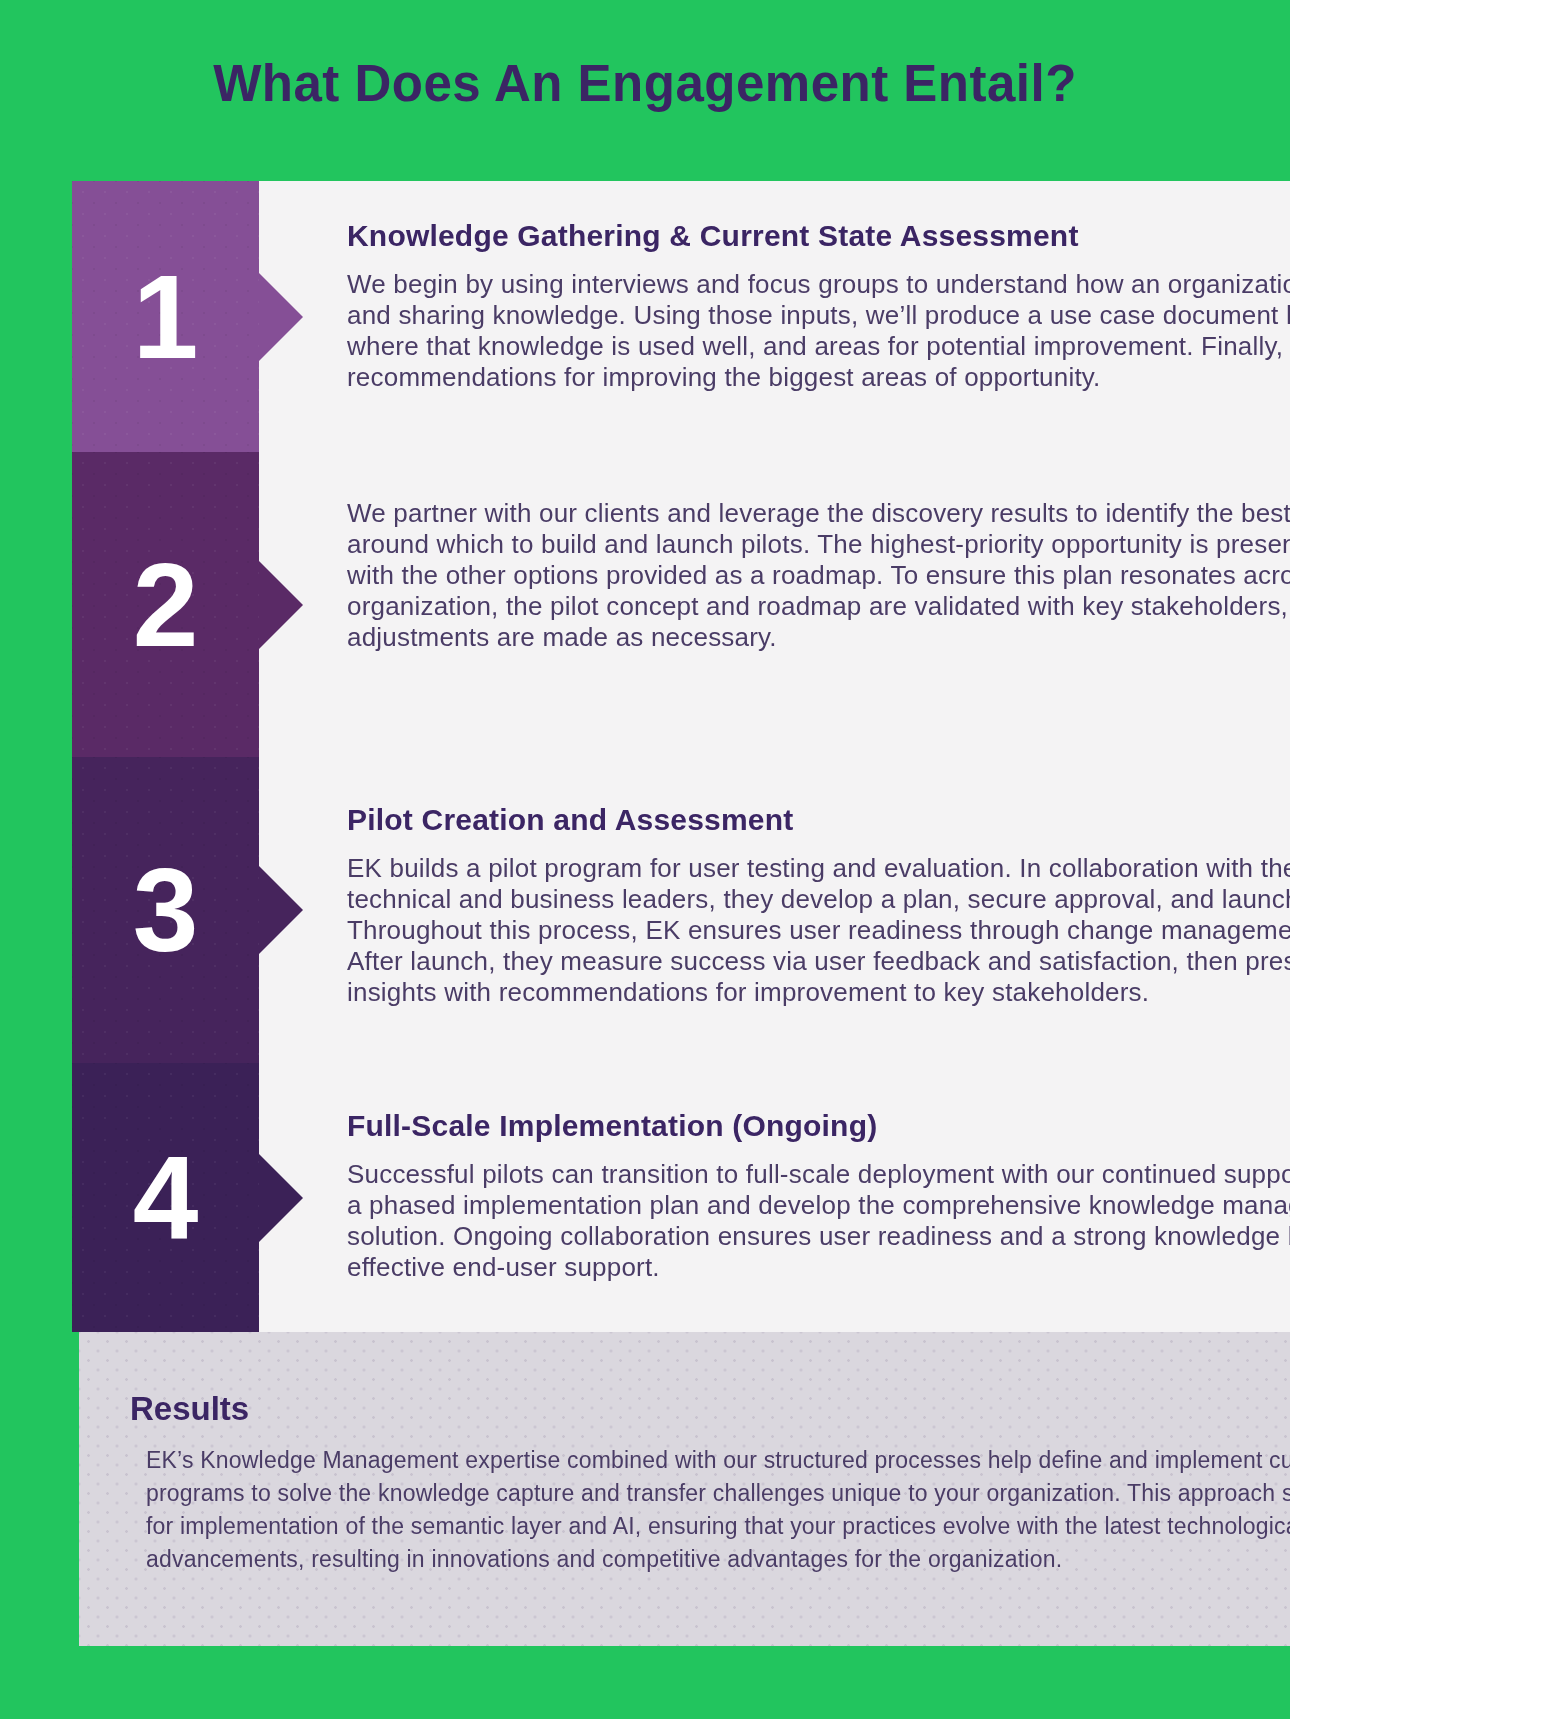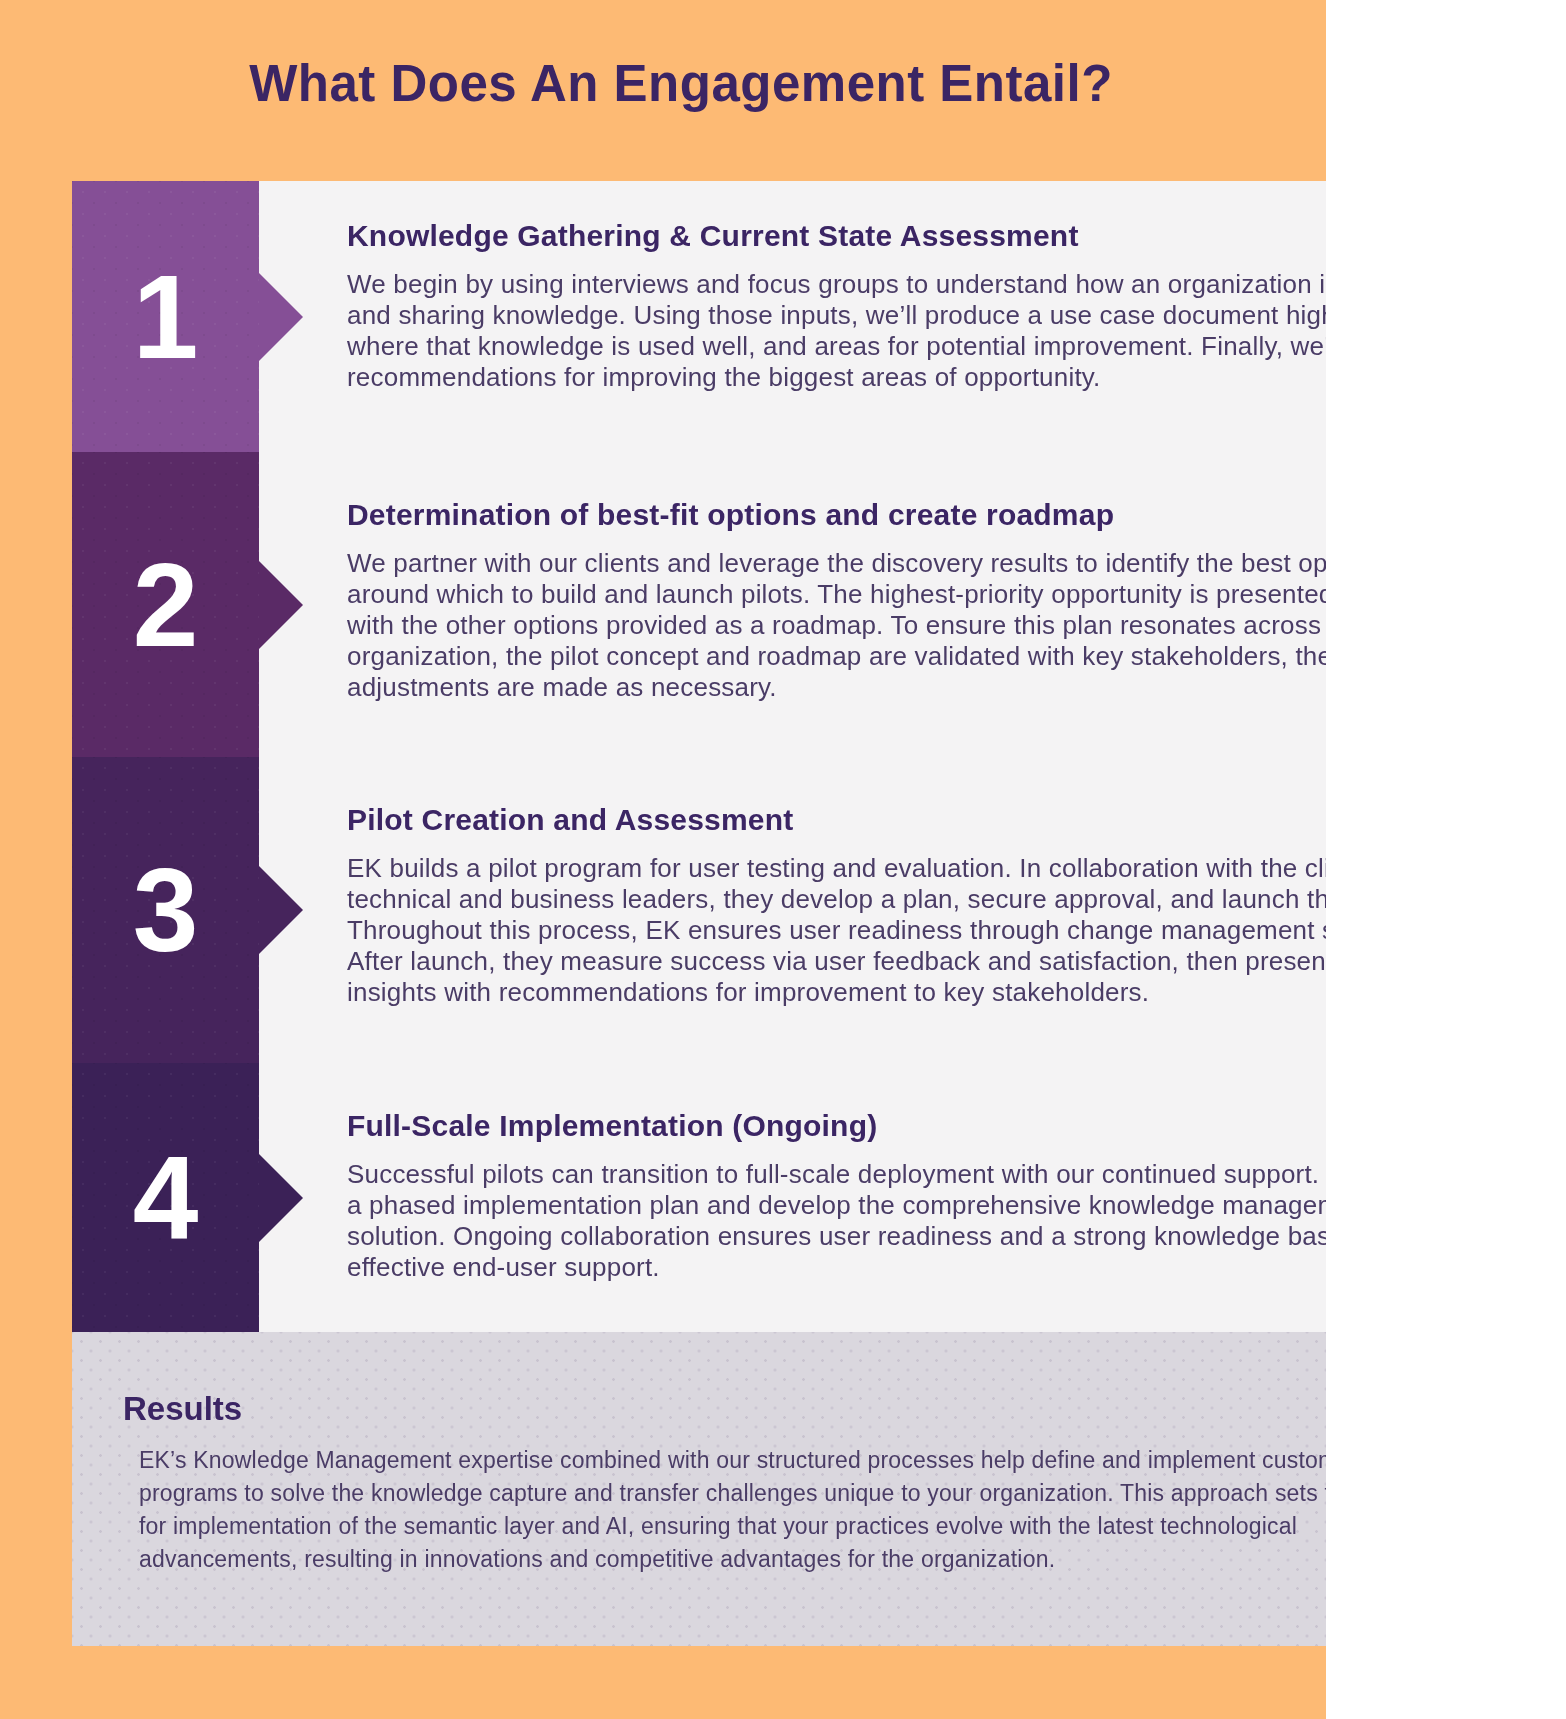--- a/index.html
+++ b/index.html
@@ -1,22 +1,21 @@
 <!DOCTYPE html>
 <html><head>
 <meta charset="utf-8">
 <style>
   html,body{margin:0;padding:0;background:#ffffff;}
   .page{
     position:relative;
     width:1290px;height:1719px;
-    background:#fdba74;
+    background:#22c55e;
     font-family:"Liberation Sans", sans-serif;
     overflow:hidden;
-    padding-left:36px;
   }
   .main-title{
     margin:0;
     padding-top:54px;
     text-align:center;
     font-size:51px;
     font-weight:800;
     letter-spacing:0.5px;
     color:#3b2564;
   }
@@ -80,21 +79,21 @@
     margin:0;
     width:1115px;
     max-width:1115px;
     font-size:26px;
     line-height:31px;
     letter-spacing:0.2px;
     color:#4a3c66;
   }
   .results{
     position:absolute;
-    left:72px;top:1332px;
+    left:79px;top:1332px;
     width:1422px;height:314px;
     box-sizing:border-box;
     padding:58px 40px 0 51px;
     background-color:#dad7de;
     background-image:
       radial-gradient(#c8c3cf 1.2px, transparent 1.5px),
       radial-gradient(#c8c3cf 1.2px, transparent 1.5px);
     background-size:19px 19px;
     background-position:0 0, 9.5px 9.5px;
   }
@@ -133,21 +132,20 @@
         <p class="step-body">We begin by using interviews and focus groups to understand how an organization is capturing and sharing knowledge. Using those inputs, we’ll produce a use case document highlighting where that knowledge is used well, and areas for potential improvement. Finally, we’ll provide recommendations for improving the biggest areas of opportunity.</p>
       </div>
     </div>
 
     <div class="step-row r2">
       <div class="step-block" style="background-color: rgb(90, 42, 102);">
         <span class="step-num">2</span>
         <span class="step-arrow" style="border-left-color: rgb(90, 42, 102);"></span>
       </div>
       <div class="step-text">
-        <h2 class="step-heading">Determination of best-fit options and create roadmap</h2>
         <p class="step-body">We partner with our clients and leverage the discovery results to identify the best opportunities around which to build and launch pilots. The highest-priority opportunity is presented in detail, with the other options provided as a roadmap. To ensure this plan resonates across the organization, the pilot concept and roadmap are validated with key stakeholders, then adjustments are made as necessary.</p>
       </div>
     </div>
 
     <div class="step-row r3">
       <div class="step-block" style="background-color: rgb(70, 36, 92);">
         <span class="step-num">3</span>
         <span class="step-arrow" style="border-left-color: rgb(70, 36, 92);"></span>
       </div>
       <div class="step-text">

